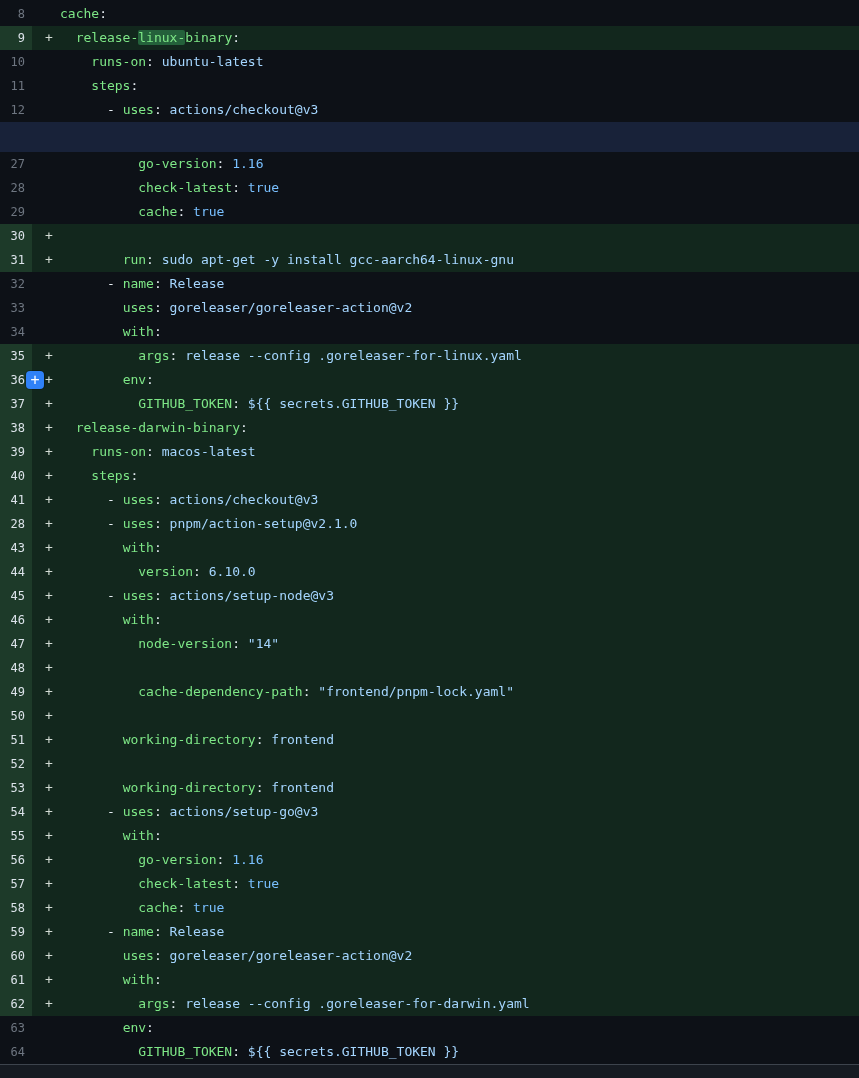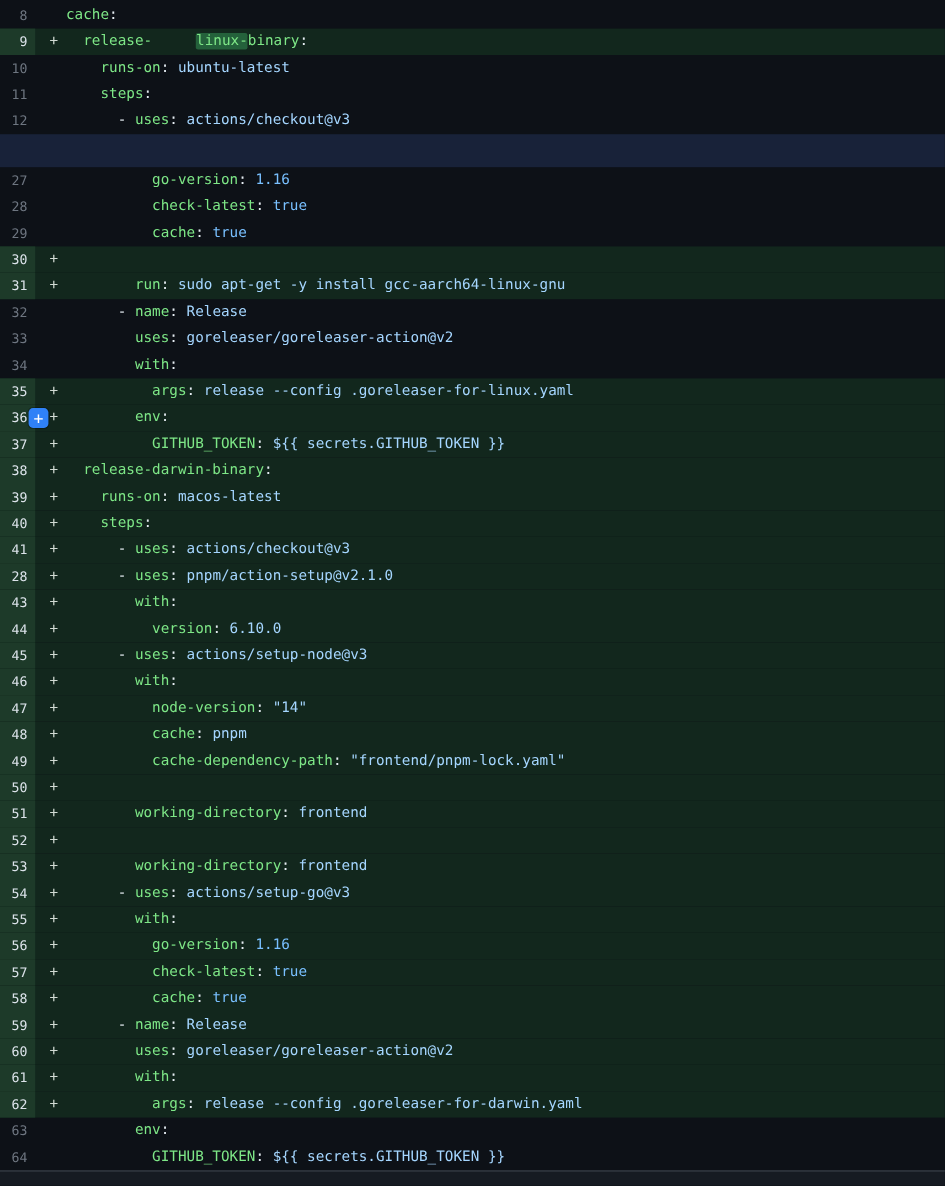--- a/index.html
+++ b/index.html
@@ -19,21 +19,21 @@
   .row.add .num{background:#1d3a29;color:#dce3ea;}
   .mark{
     flex:0 0 28px;width:28px;box-sizing:border-box;
     padding-left:13px;color:#d2dbd4;
   }
   .code{white-space:pre;}
   .tk{color:#7ee787;}   
   .ts{color:#a5d6ff;}   
   .tb{color:#79c0ff;}   
   .tp{color:#e6edf3;}   
-  .thl{color:#7ee787;background:#24613b;border-radius:2px;margin-left:40px;} 
+  .thl{color:#7ee787;background:#24613b;border-radius:2px;} 
   .hunk{height:30px;background:#182239;cursor:pointer;}
   .cbtn{
     position:absolute;left:26px;top:3px;width:18px;height:18px;
     background:#2f81f7;color:#ffffff;border:none;border-radius:4px;
     font-family:inherit;font-size:15px;line-height:16px;padding:0;
     display:flex;align-items:center;justify-content:center;
     cursor:pointer;box-shadow:0 0 0 1px rgba(0,0,0,.25);
   }
   .footer{height:13px;background:#161b22;border-top:1px solid #3d444d;}
 </style>
@@ -169,21 +169,20 @@
         <span class="code"><span class="tp">        </span><span class="tk">with</span><span class="tp">:</span></span>
       </div>
       <div class="row add">
         <span class="num">47</span>
         <span class="mark">+</span>
         <span class="code"><span class="tp">          </span><span class="tk">node-version</span><span class="tp">: </span><span class="ts">"14"</span></span>
       </div>
       <div class="row add">
         <span class="num">48</span>
         <span class="mark">+</span>
-        <span class="code"><span class="tp">          </span><span class="tk">cache</span><span class="tp">: </span><span class="ts">pnpm</span></span>
       </div>
       <div class="row add">
         <span class="num">49</span>
         <span class="mark">+</span>
         <span class="code"><span class="tp">          </span><span class="tk">cache-dependency-path</span><span class="tp">: </span><span class="ts">"frontend/pnpm-lock.yaml"</span></span>
       </div>
       <div class="row add">
         <span class="num">50</span>
         <span class="mark">+</span>
       </div>

